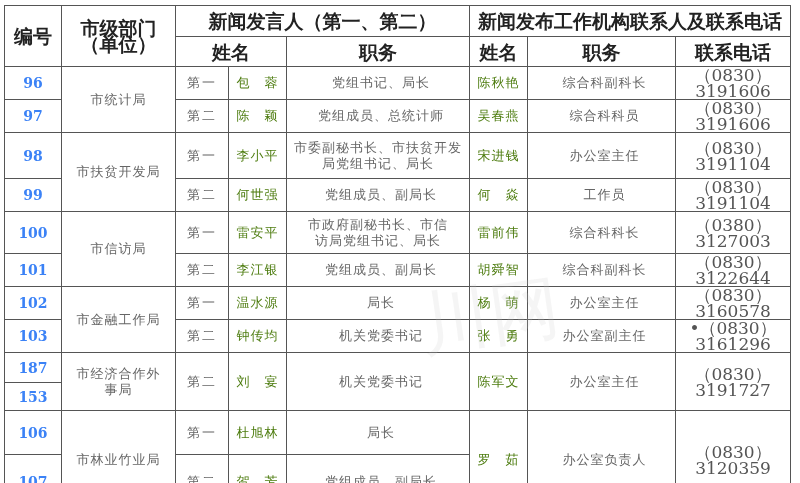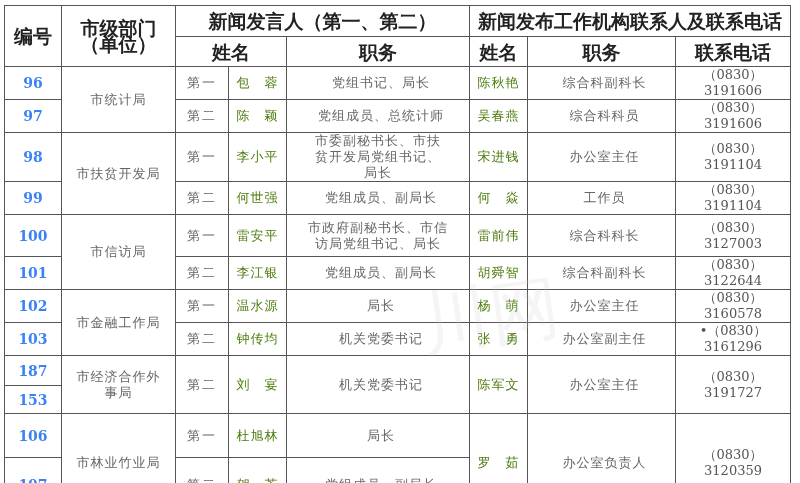--- a/index.html
+++ b/index.html
@@ -6,21 +6,21 @@
   body { width: 800px; height: 483px; position: relative; overflow: hidden; font-family: "DejaVu Sans", sans-serif; }
   .wrap { position: absolute; left: 4px; top: 5px; width: 786px; }
   table { border-collapse: collapse; width: 786px; table-layout: fixed; }
   td, th { border: 1px solid #555; text-align: center; vertical-align: middle; padding: 0 2px; color: #555; font-size: 13px; line-height: 16px; }
   th { font-weight: bold; color: #222; font-size: 19px; }
   td.num { font-family: "DejaVu Serif", serif; font-weight: bold; color: #3b82f6; font-size: 14px; }
   td.dept { color: #666; letter-spacing: 1px; }
   td.ord { color: #666; letter-spacing: 2px; text-align: center; }
   td.nm { color: #4d7c0f; letter-spacing: 1px; }
   td.pos { color: #666; letter-spacing: 1px; padding-left: 8px; }
-  td.phone { font-family: "DejaVu Serif", serif; color: #555; font-size: 13px; letter-spacing: 0; }
+  td.phone { font-family: "DejaVu Serif", serif; color: #555; font-size: 17px; letter-spacing: 0; }
   .watermark { position: absolute; left: 420px; top: 270px; font-size: 70px; color: rgba(200,200,200,0.18); font-family: "DejaVu Serif", serif; pointer-events: none; transform: rotate(-8deg); }
 </style>
 </head>
 <body>
 
 <div class="wrap">
 <table>
   <colgroup>
     <col style="width:57px">
     <col style="width:114px">
@@ -67,21 +67,21 @@
       <td class="nm">吴春燕</td>
       <td class="pos">综合科科员</td>
       <td class="phone">（0830）3191606</td>
     </tr>
 
     <tr style="height:46px">
       <td class="num">98</td>
       <td class="dept" rowspan="2">市扶贫开发局</td>
       <td class="ord">第一</td>
       <td class="nm">李小平</td>
-      <td class="pos" style="padding:0 24px">市委副秘书长、市扶贫开发局党组书记、局长</td>
+      <td class="pos" style="padding:0 3px">市委副秘书长、市扶贫开发局党组书记、局长</td>
       <td class="nm">宋进钱</td>
       <td class="pos">办公室主任</td>
       <td class="phone">（0830）3191104</td>
     </tr>
 
     <tr style="height:28px">
       <td class="num">99</td>
       <td class="ord">第二</td>
       <td class="nm">何世强</td>
       <td class="pos">党组成员、副局长</td>
@@ -91,21 +91,21 @@
     </tr>
 
     <tr style="height:42px">
       <td class="num">100</td>
       <td class="dept" rowspan="2">市信访局</td>
       <td class="ord">第一</td>
       <td class="nm">雷安平</td>
       <td class="pos" style="padding:0 16px">市政府副秘书长、市信访局党组书记、局长</td>
       <td class="nm">雷前伟</td>
       <td class="pos">综合科科长</td>
-      <td class="phone">（0830）3127003</td>
+      <td class="phone">（0380）3127003</td>
     </tr>
 
     <tr style="height:26px">
       <td class="num">101</td>
       <td class="ord">第二</td>
       <td class="nm">李江银</td>
       <td class="pos">党组成员、副局长</td>
       <td class="nm">胡舜智</td>
       <td class="pos">综合科副科长</td>
       <td class="phone">（0830）3122644</td>

